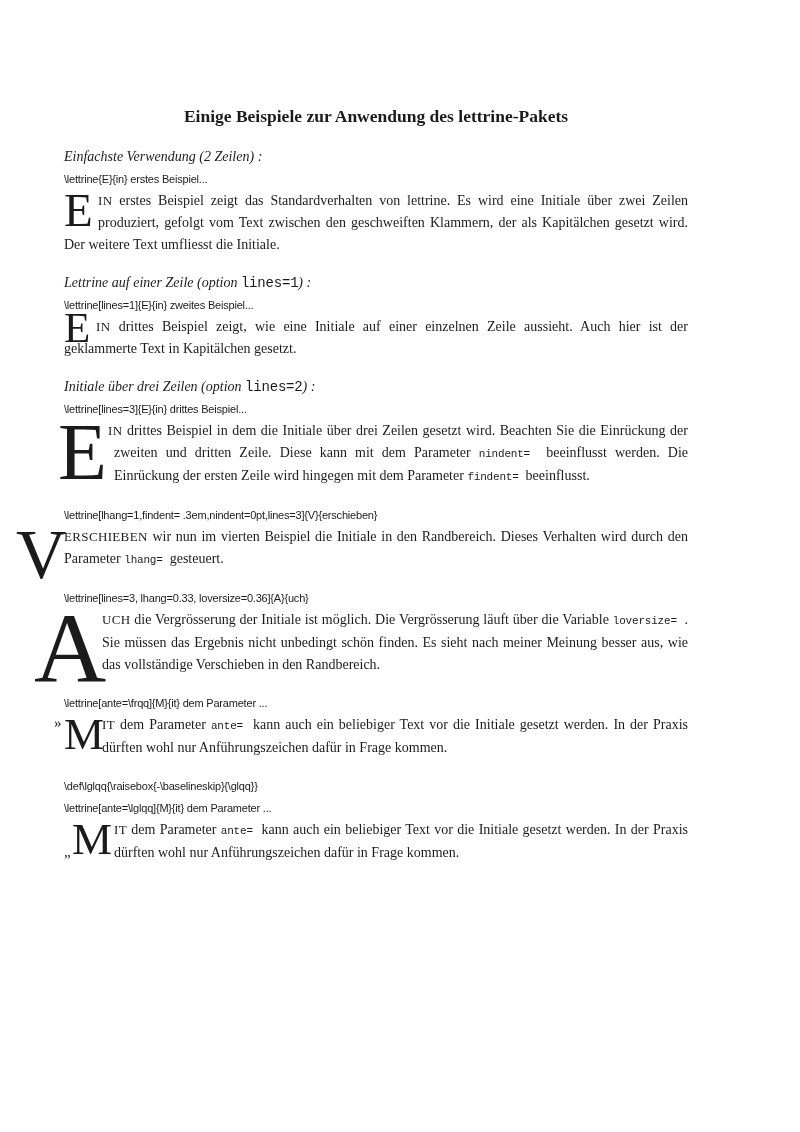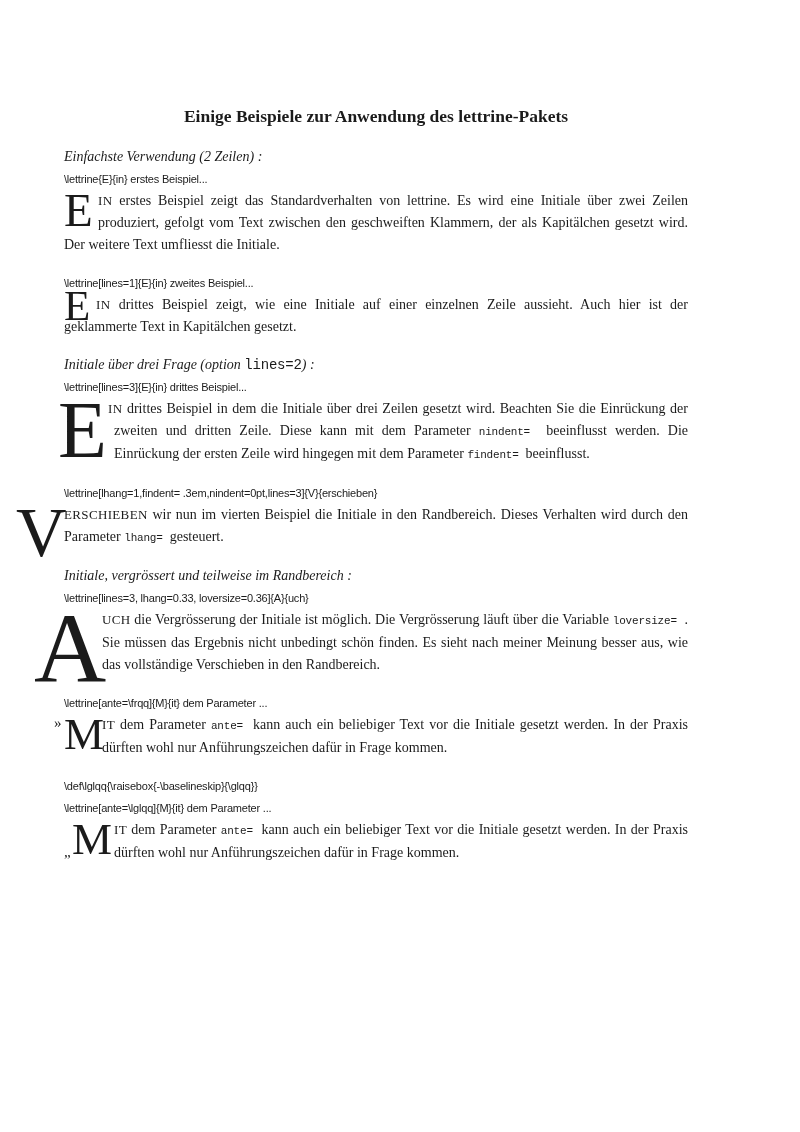--- a/index.html
+++ b/index.html
@@ -55,38 +55,38 @@
   <div class="title">Einige Beispiele zur Anwendung des lettrine-Pakets</div>
   <div>
       <div class="section">
         <div class="heading"><span>Einfachste Verwendung (2 Zeilen) :</span></div>
         <div class="code">\lettrine{E}{in} erstes Beispiel...</div>
         <div class="para "><span class="dropbox db-l2">
             <span class="cap">E</span>
           </span><span class="sc">IN</span><span> erstes Beispiel zeigt das Standardverhalten von lettrine. Es wird eine Initiale über zwei Zeilen produziert, gefolgt vom Text zwischen den geschweiften Klammern, der als Kapitälchen gesetzt wird. Der weitere Text umfliesst die Initiale.</span></div>
       </div>
       <div class="section">
+        <div class="heading"><span>Lettrine auf einer Zeile (option </span><span class="mono">lines=1</span><span>) :</span></div>
         <div class="code">\lettrine[lines=1]{E}{in} zweites Beispiel...</div>
         <div class="para "><span class="dropbox db-l1">
             <span class="cap">E</span>
           </span><span class="sc">IN</span><span> drittes Beispiel zeigt, wie eine Initiale auf einer einzelnen Zeile aussieht. Auch hier ist der geklammerte Text in Kapitälchen gesetzt.</span></div>
       </div>
       <div class="section">
-        <div class="heading"><span>Initiale über drei Frage (option </span><span class="mono">lines=2</span><span>) :</span></div>
+        <div class="heading"><span>Initiale über drei Zeilen (option </span><span class="mono">lines=2</span><span>) :</span></div>
         <div class="code">\lettrine[lines=3]{E}{in} drittes Beispiel...</div>
         <div class="para p-l3"><span class="dropbox db-l3">
             <span class="cap">E</span>
           </span><span class="sc">IN</span><span> drittes Beispiel in dem die Initiale über drei Zeilen gesetzt wird. Beachten Sie die Einrückung der zweiten und dritten Zeile. Diese kann mit dem Parameter </span><span class="mono">nindent=</span><span>&nbsp; beeinflusst werden. Die Einrückung der ersten Zeile wird hingegen mit dem Parameter </span><span class="mono">findent=</span><span>&nbsp; beeinflusst.</span></div>
       </div>
       <div class="section">
         <div class="code">\lettrine[lhang=1,findent= .3em,nindent=0pt,lines=3]{V}{erschieben}</div>
         <div class="para "><span class="cap-margin">V</span><span class="sc">ERSCHIEBEN</span><span> wir nun im vierten Beispiel die Initiale in den Randbereich. Dieses Verhal­ten wird durch den Parameter </span><span class="mono">lhang=</span><span>&nbsp; gesteuert.</span></div>
       </div>
       <div class="section">
-        <div class="heading"><span>Initiale, vergrössert und teilweise im Randbereich :</span></div>
         <div class="code">\lettrine[lines=3, lhang=0.33, loversize=0.36]{A}{uch}</div>
         <div class="para "><span class="dropbox db-over">
             <span class="cap">A</span>
           </span><span class="sc">UCH</span><span> die Vergrösserung der Initiale ist möglich. Die Vergrösserung läuft über die Variable </span><span class="mono">loversize=</span><span>&nbsp; . Sie müssen das Ergebnis nicht unbedingt schön finden. Es sieht nach meiner Meinung besser aus, wie das vollständige Verschieben in den Randbereich.</span></div>
       </div>
       <div class="section">
         <div class="code">\lettrine[ante=\frqq]{M}{it} dem Parameter ...</div>
         <div class="para "><span class="dropbox db-l2m">
             <span class="ante ante-top">»</span>
             <span class="cap">M</span>

